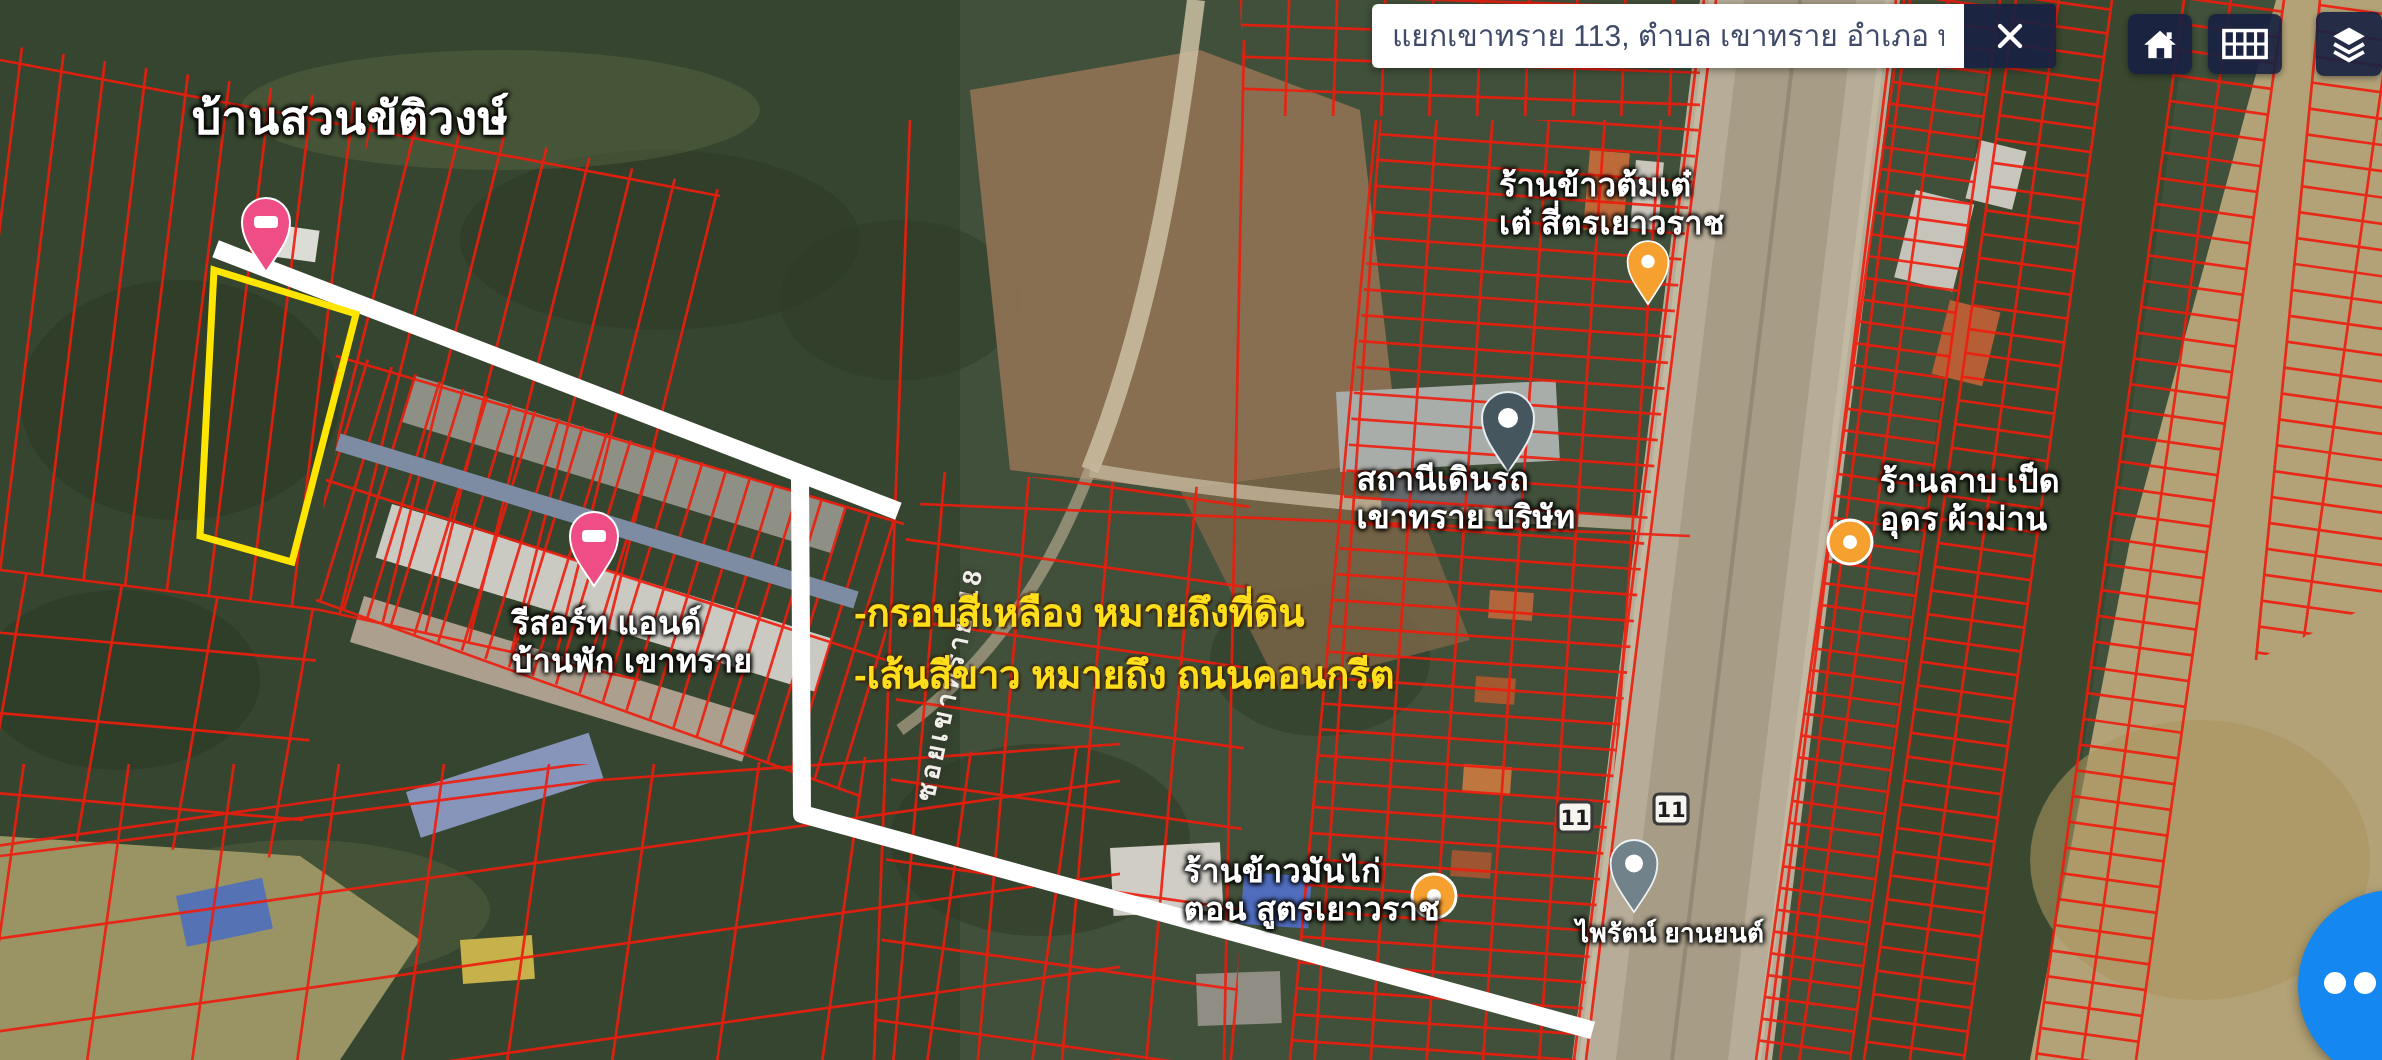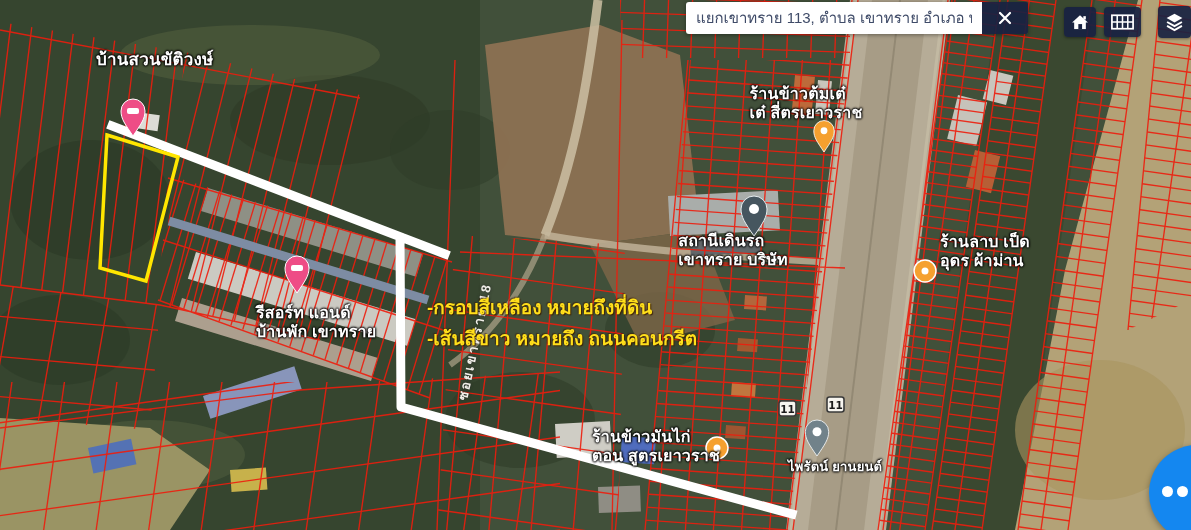--- a/index.html
+++ b/index.html
@@ -650,21 +650,21 @@
       <text x="787.5" y="412.5" text-anchor="middle" font-size="10.5" font-weight="bold" fill="#1c1c1c" font-family="DejaVu Sans, sans-serif">11</text>
     </g>
     <g>
       <rect x="827" y="397" width="17" height="15" rx="2.5" fill="#f7f5ef" stroke="#3a3a3a" stroke-width="1.6"></rect>
       <text x="835.5" y="408.5" text-anchor="middle" font-size="10.5" font-weight="bold" fill="#1c1c1c" font-family="DejaVu Sans, sans-serif">11</text>
     </g>
   </g>
 </svg>
 </div>
 
-<div class="plabel" style="left:96px;top:50px;font-size:17px">บ้านสวนขัติวงษ์</div>
+<div class="plabel" style="left:96px;top:50px;font-size:23px">บ้านสวนขัติวงษ์</div>
 
 <div class="plabel" style="left:256px;top:303px">
   <div>รีสอร์ท แอนด์</div>
   <div>บ้านพัก เขาทราย</div>
 </div>
 
 <div class="plabel center" style="left:806px;top:84px">
   <div>ร้านข้าวต้มเต๋</div>
   <div>เต๋ สี่ตรเยาวราช</div>
 </div>

